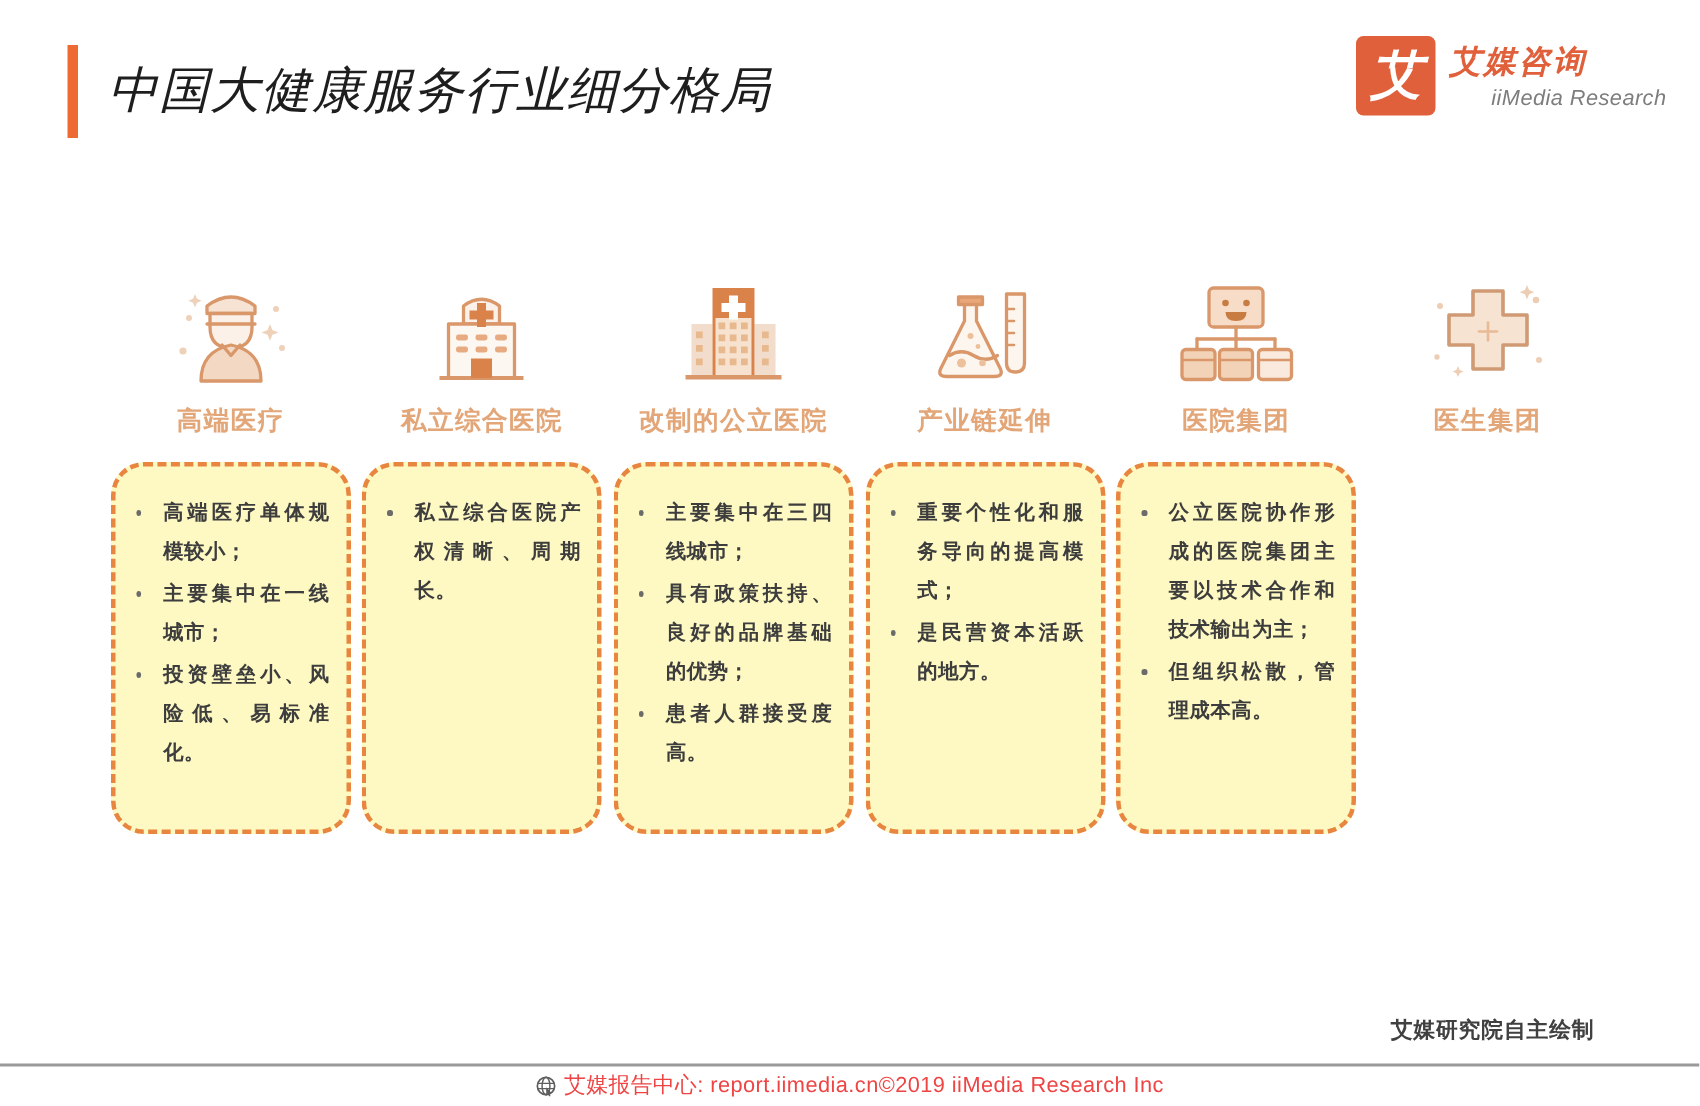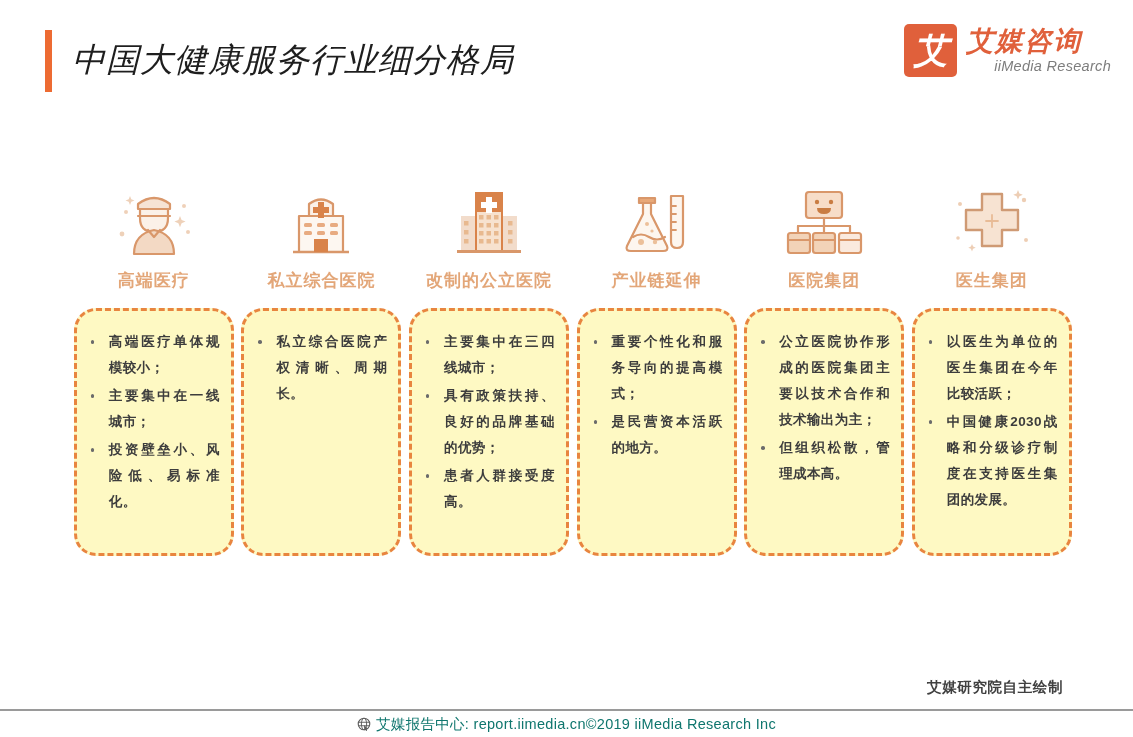--- a/index.html
+++ b/index.html
@@ -64,21 +64,21 @@
     border-radius: 5px;
     color: #ffffff;
     font-size: 34px;
     line-height: 53px;
     text-align: center;
     font-weight: bold;
   }
 
   .logo-text { display: flex; flex-direction: column; justify-content: center; }
   .logo-cn {
-    font-size: 27px;
+    font-size: 21px;
     line-height: 31px;
     color: #e0603b;
     letter-spacing: 2px;
     font-weight: bold;
   }
   .logo-en {
     font-size: 14.5px;
     line-height: 19px;
     color: #7d7d7d;
     letter-spacing: 0.3px;
@@ -187,21 +187,21 @@
     height: 26px;
     display: flex;
     align-items: center;
     justify-content: center;
     gap: 5px;
   }
 
   .footer-text {
     font-size: 14.5px;
     line-height: 22px;
-    color: #0f766e;
+    color: #ef4444;
     letter-spacing: 0.3px;
     white-space: nowrap;
   }
 
   .globe-icon { width: 14px; height: 14px; display: block; }
 </style>
 </head>
 <body>
 
 <div id="page">
@@ -387,26 +387,20 @@
             <circle cx="14" cy="22" r="2"></circle>
               <circle cx="78" cy="18" r="2.2"></circle>
             <circle cx="12" cy="56" r="1.8"></circle>
               <circle cx="80" cy="58" r="2"></circle>
             <path d="M72 8 l1.4 3.4 l3.4 1.4 l-3.4 1.4 l-1.4 3.4 l-1.4 -3.4 l-3.4 -1.4 l3.4 -1.4 z"></path>
             <path d="M26 62 l1.1 2.6 l2.6 1.1 l-2.6 1.1 l-1.1 2.6 l-1.1 -2.6 l-2.6 -1.1 l2.6 -1.1 z"></path>
           </g>
         </svg>
       </div>
       <div class="col-label">医生集团</div>
-      <div class="card">
-        <ul class="bullet-list">
-          <li class="bullet-item">以医生为单位的医生集团在今年比较活跃；</li>
-          <li class="bullet-item">中国健康2030战略和分级诊疗制度在支持医生集团的发展。</li>
-        </ul>
-      </div>
     </div>
 
   </div>
 
   <div class="credit">艾媒研究院自主绘制</div>
   <div class="footer-rule"></div>
   <div class="footer-bar">
     <svg class="globe-icon" viewBox="0 0 16 16">
       <circle cx="8" cy="8" r="6.6" fill="none" stroke="#5e5e5e" stroke-width="1.3"></circle>
       <ellipse cx="8" cy="8" rx="3" ry="6.6" fill="none" stroke="#5e5e5e" stroke-width="1.1"></ellipse>

